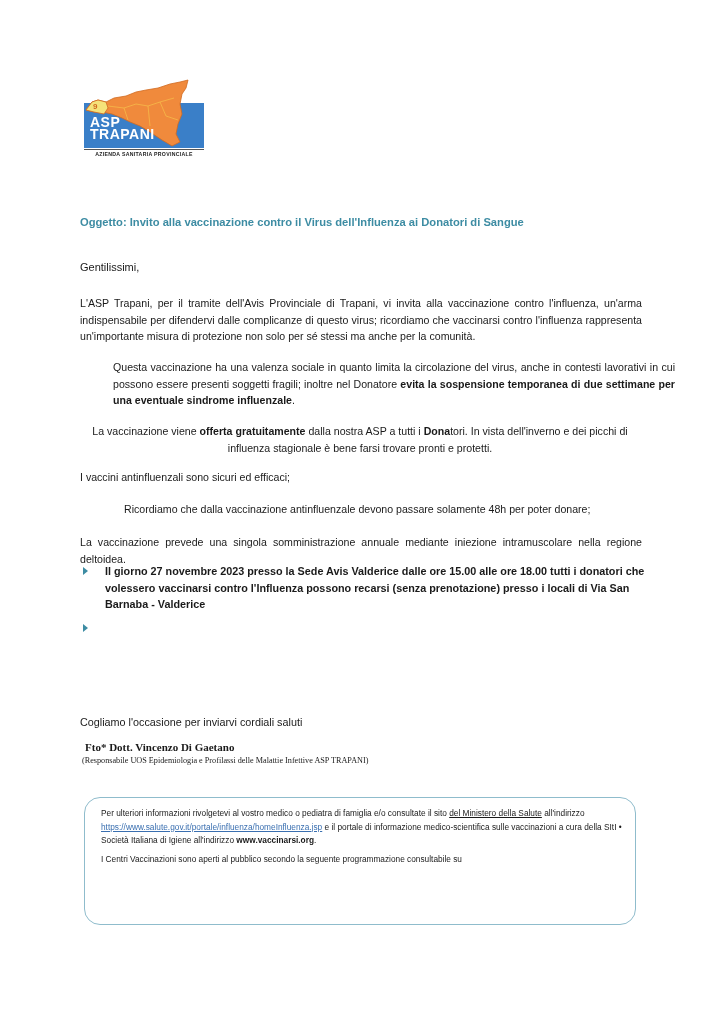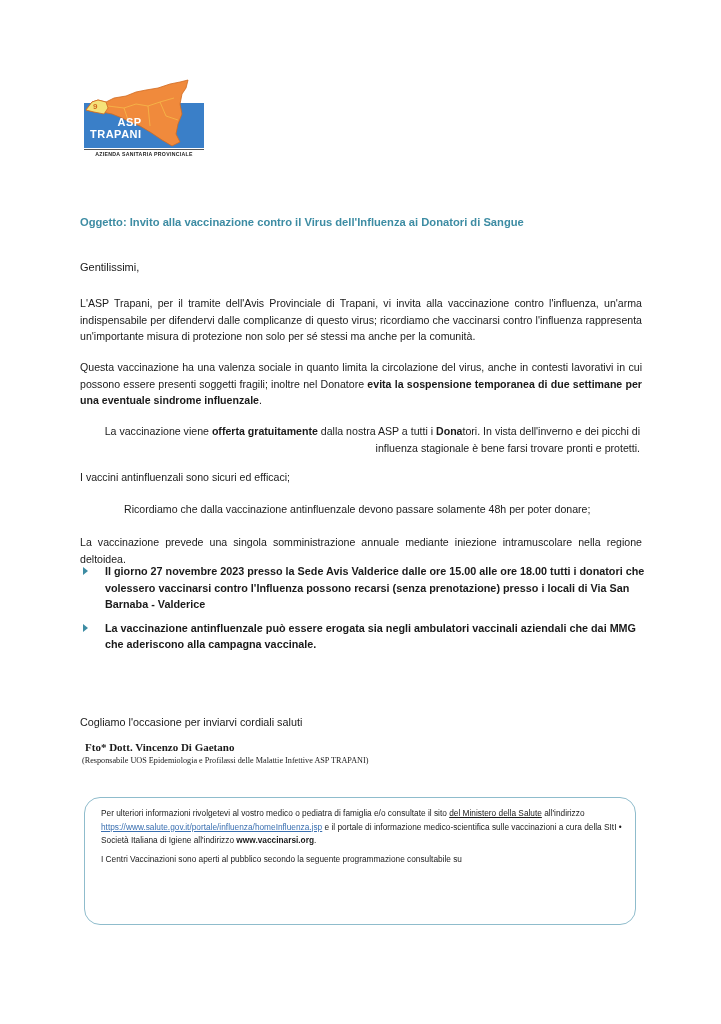--- a/index.html
+++ b/index.html
@@ -1,28 +1,28 @@
 <!DOCTYPE html>
 <html><head>
   <meta charset="utf-8">
   <style>
     html, body { margin: 0; padding: 0; background: #ffffff; }
     body { width: 721px; height: 1024px; position: relative; overflow: hidden;
       font-family: "Liberation Sans", sans-serif; color: #1a1a1a; }
     .logo { position: absolute; left: 84px; top: 76px; width: 120px; height: 84px; }
     .logo-blue { position: absolute; left: 0; top: 27px; width: 120px; height: 45px; background: #3a7fc8; }
     .logo-map { position: absolute; left: 0; top: 0; width: 120px; height: 72px; }
-    .logo-asp { position: absolute; left: 6px; top: 40px; color: #fff; font-weight: bold; font-size: 11px; line-height: 12px; letter-spacing: 0.5px; text-align: right; }
+    .logo-asp { position: absolute; left: 6px; top: 40px; color: #fff; font-weight: bold; font-size: 14px; line-height: 12px; letter-spacing: 0.5px; }
     .logo-sub { position: absolute; left: 0; top: 73px; width: 120px; text-align: center; font-size: 5.2px; font-weight: bold; letter-spacing: 0.3px; color: #222; border-top: 1px solid #555; padding-top: 1px; }
     .subject { position: absolute; left: 80px; top: 216px; font-size: 11.2px; font-weight: bold; color: #3d8ca3; }
     .greeting { position: absolute; left: 80px; top: 261px; font-size: 11px; }
     .para { position: absolute; left: 80px; width: 562px; font-size: 10.6px; line-height: 16.5px; text-align: justify; }
     .p1 { top: 295px; }
-    .p2 { top: 359px; }
-    .p3 { top: 423px; width: 560px; text-align: right; }
+    .p2 { top: 359px; margin-left: 33px; }
+    .p3 { top: 423px; width: 560px; text-align: center; }
     .p4 { top: 469px; }
     .p5 { top: 501px; margin-left: 44px; }
     .p6 { top: 534px; }
     .bullets { position: absolute; left: 80px; top: 563px; width: 570px; margin: 0; padding: 0; list-style: none; }
     .bullets li { position: relative; padding-left: 25px; font-size: 10.8px; font-weight: bold; line-height: 16.5px; margin-bottom: 7px; }
     .bullet-icon { position: absolute; left: 3px; top: 4px; width: 0; height: 0; border-top: 4px solid transparent; border-bottom: 4px solid transparent; border-left: 5px solid #3d8ca3; }
     .closing { position: absolute; left: 80px; top: 716px; font-size: 10.8px; }
     .sig-name { position: absolute; left: 85px; top: 741px; font-family: "Liberation Serif", serif; font-weight: bold; font-size: 11px; }
     .sig-role { position: absolute; left: 82px; top: 756px; font-family: "Liberation Serif", serif; font-size: 8.2px; }
     .info-box { position: absolute; left: 84px; top: 797px; width: 552px; height: 128px; border: 1.5px solid #8fbccc; border-radius: 16px; box-sizing: border-box; }
@@ -68,21 +68,20 @@
 <div class="para p5">Ricordiamo che dalla vaccinazione antinfluenzale devono passare solamente 48h per poter donare;</div>
 <div class="para p6">La vaccinazione prevede una singola somministrazione annuale mediante iniezione intramuscolare nella regione deltoidea.</div>
 
 <ul class="bullets">
   <li>
     <span class="bullet-icon"></span>
     <span>Il giorno 27 novembre 2023 presso la Sede Avis Valderice dalle ore 15.00 alle ore 18.00 tutti i donatori che volessero vaccinarsi contro l'Influenza possono recarsi (senza prenotazione) presso i locali di Via San Barnaba - Valderice</span>
   </li>
   <li>
     <span class="bullet-icon"></span>
-    <span>La vaccinazione antinfluenzale può essere erogata sia negli ambulatori vaccinali aziendali che dai MMG che aderiscono alla campagna vaccinale.</span>
   </li>
 </ul>
 
 <div class="closing">Cogliamo l'occasione per inviarvi cordiali saluti</div>
 <div class="sig-name">Fto* Dott. Vincenzo Di Gaetano</div>
 <div class="sig-role">(Responsabile UOS Epidemiologia e Profilassi delle Malattie Infettive ASP TRAPANI)</div>
 
 <div class="info-box"></div>
 <div class="info-text i1">
   <span>Per ulteriori informazioni rivolgetevi al vostro medico o pediatra di famiglia e/o consultate il sito </span><span class="ul">del Ministero della Salute</span><span> all'indirizzo </span><span class="link">https://www.salute.gov.it/portale/influenza/homeInfluenza.jsp</span><span> e il portale di informazione medico-scientifica sulle vaccinazioni a cura della SItI • Società Italiana di Igiene all'indirizzo </span><b>www.vaccinarsi.org</b><span>.</span>

